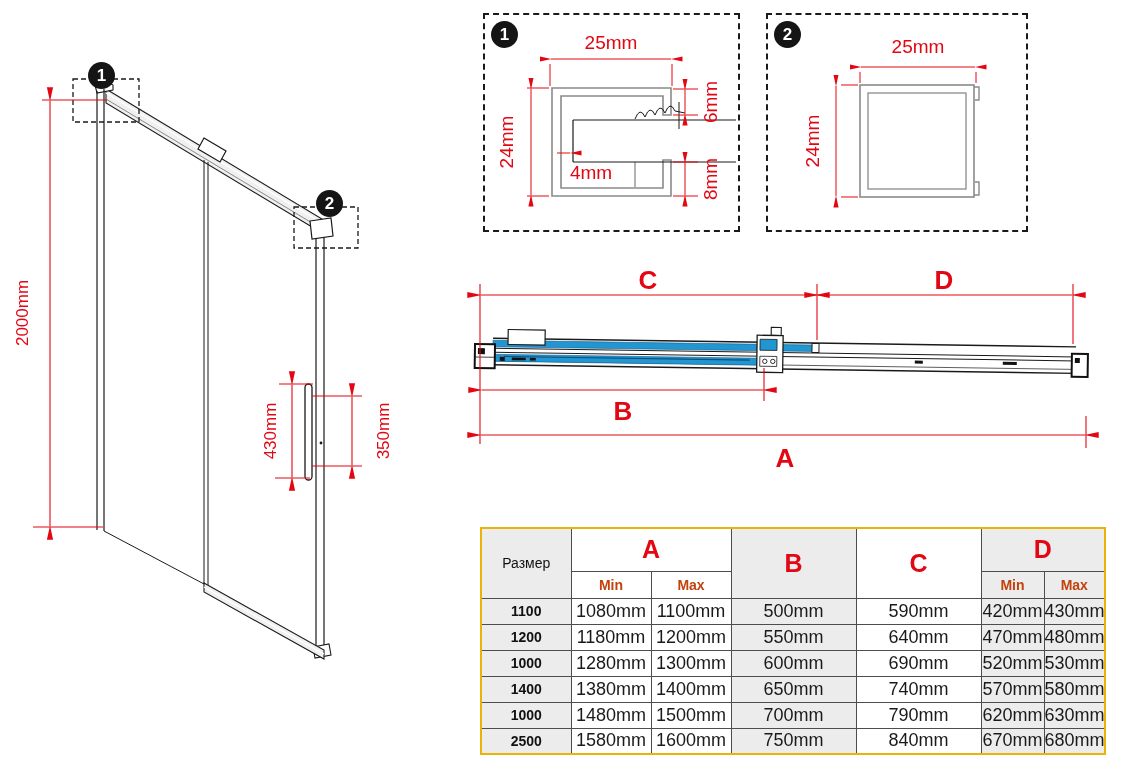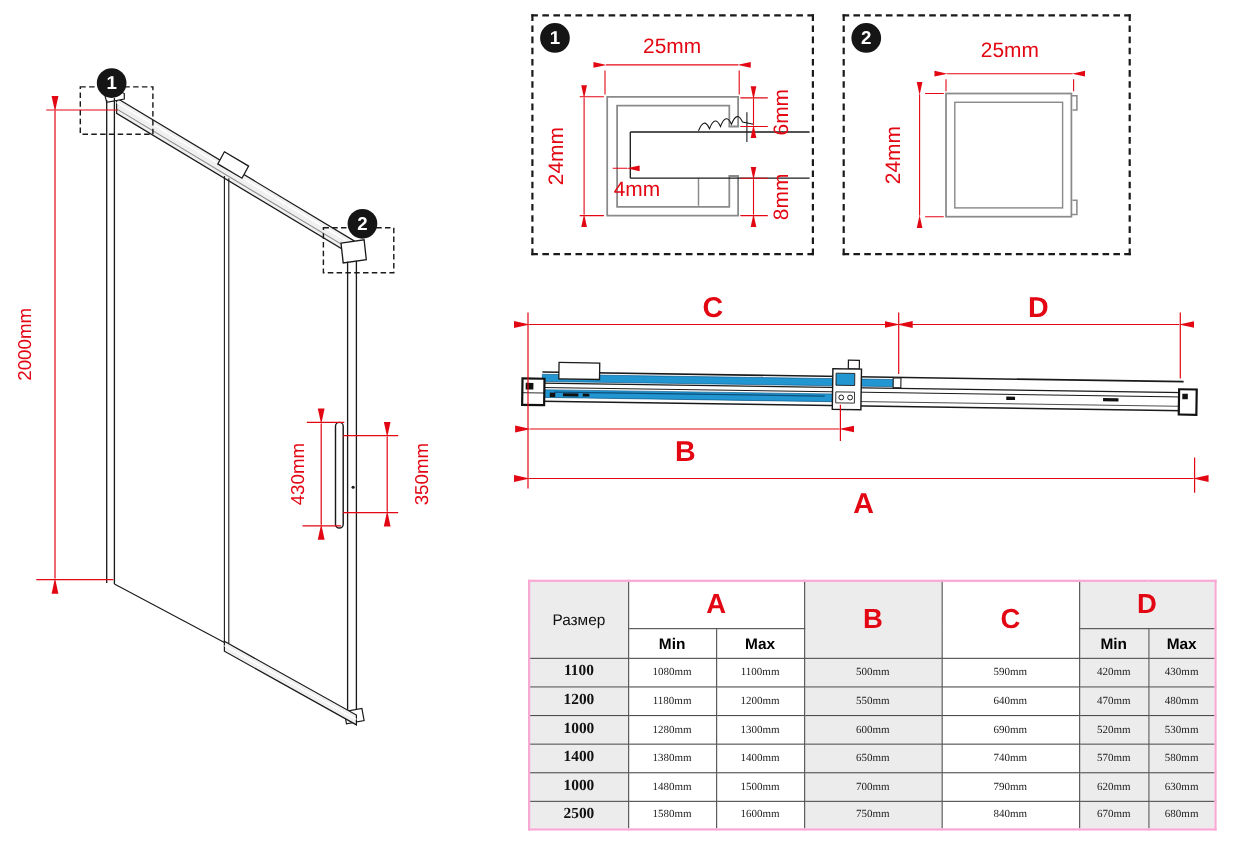--- a/index.html
+++ b/index.html
@@ -12,30 +12,30 @@
          justify-content:center;z-index:5;}
   .hlabel,.vlabel{position:absolute;color:#e30613;white-space:nowrap;z-index:4;}
   .hlabel{transform:translate(-50%,-50%);}
   .vlabel{transform:translate(-50%,-50%) rotate(-90deg);}
   .dim-19{font-size:19px;}
   .dim-17{font-size:17px;}
   .dim-26{font-size:26px;font-weight:bold;}
   svg{position:absolute;left:0;top:0;}
 
   table.spec{border-collapse:collapse;table-layout:fixed;width:626px;
-             border:2px solid #f9a8d4;background:#fff;padding-left:16px;}
+             border:2px solid #eab308;background:#fff;padding-left:16px;}
   table.spec td,table.spec th{border:1px solid #4d4d4d;text-align:center;
              vertical-align:middle;padding:0;overflow:hidden;}
   .grey{background:#ececec;}
   .letter{color:#e30613;font-size:25px;font-weight:bold;}
-  .minmax{font-size:14px;font-weight:bold;color:#000000;}
+  .minmax{font-size:14px;font-weight:bold;color:#c2410c;}
   .sizehdr{font-size:14px;color:#111;font-weight:normal;}
   .sizecell{font-size:14px;font-weight:bold;color:#111;}
-  .val{font-size:10px;color:#1a1a1a;font-weight:normal;}
-  tr.h1{height:43px;} tr.h2{height:27px;} tr.dr{height:26px;font-family:Liberation Serif, serif;}
+  .val{font-size:18px;color:#1a1a1a;font-weight:normal;}
+  tr.h1{height:43px;} tr.h2{height:27px;} tr.dr{height:26px;}
 </style>
 </head>
 <body>
 
 <div class="region" style="left:0;top:0;width:470px;height:776px;">
   <svg width="470" height="776" viewBox="0 0 470 776">
     <defs>
       <marker id="ai" viewBox="0 0 12 6" refX="0.5" refY="3" markerWidth="13" markerHeight="6.5" orient="auto-start-reverse">
         <path d="M0,3 L12,0.4 L12,5.6 Z" fill="#e30613"></path>
       </marker>
@@ -129,21 +129,21 @@
       <line x1="200" y1="148" x2="200" y2="180" marker-start="url(#ad1)" marker-end="url(#ad1)"></line>
       <line x1="72" y1="138" x2="85" y2="138" marker-end="url(#ad1)"></line>
     </g>
   </svg>
   <div class="badge" style="left:6px;top:6px;">
       <span>1</span>
     </div>
   <span class="hlabel dim-19" style="left:126px;top:28px;">25mm</span>
   <span class="vlabel dim-19" style="left:22px;top:127px;">24mm</span>
   <span class="vlabel dim-19" style="left:226px;top:87px;">6mm</span>
-  <span class="hlabel dim-19" style="left:94px;top:158px;">4mm</span>
+  <span class="hlabel dim-19" style="left:106px;top:158px;">4mm</span>
   <span class="vlabel dim-19" style="left:226px;top:164px;">8mm</span>
 </div>
 
 <div class="region dashed-box" style="left:766px;top:13px;width:262px;height:219px;">
   <svg width="258" height="215" viewBox="0 0 258 215">
     <defs>
       <marker id="ad2" viewBox="0 0 12 6" refX="0.5" refY="3" markerWidth="12" markerHeight="6" orient="auto-start-reverse">
         <path d="M0,3 L12,0.4 L12,5.6 Z" fill="#e30613"></path>
       </marker>
     </defs>

